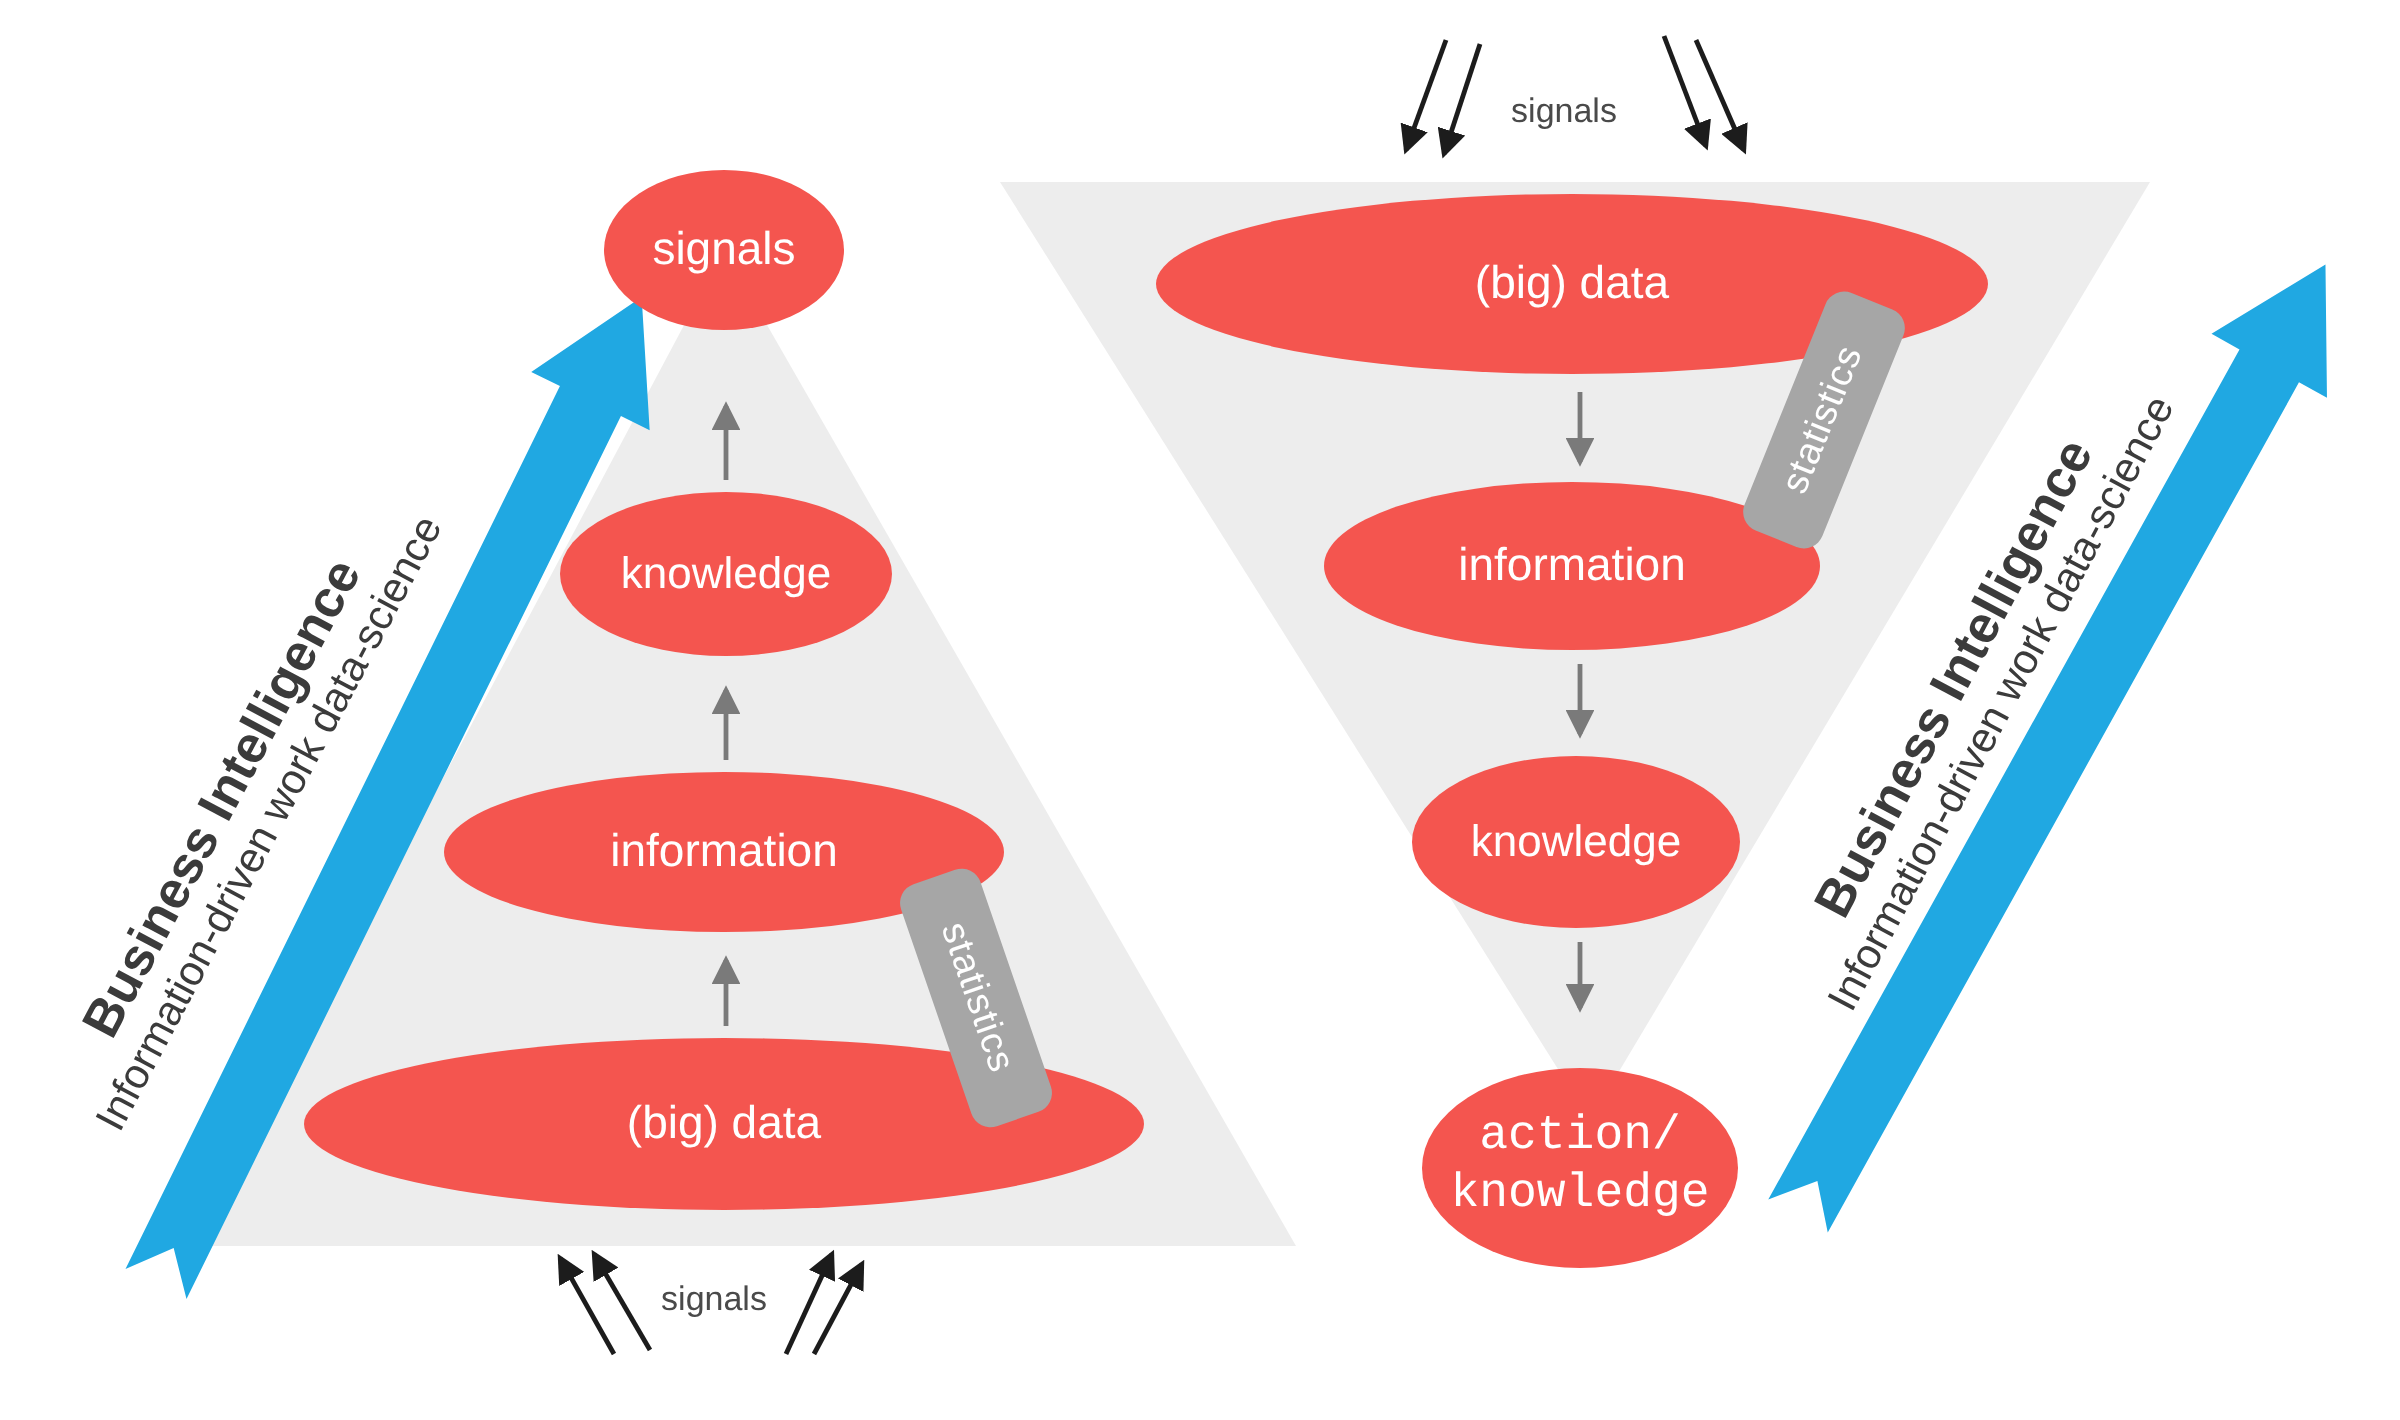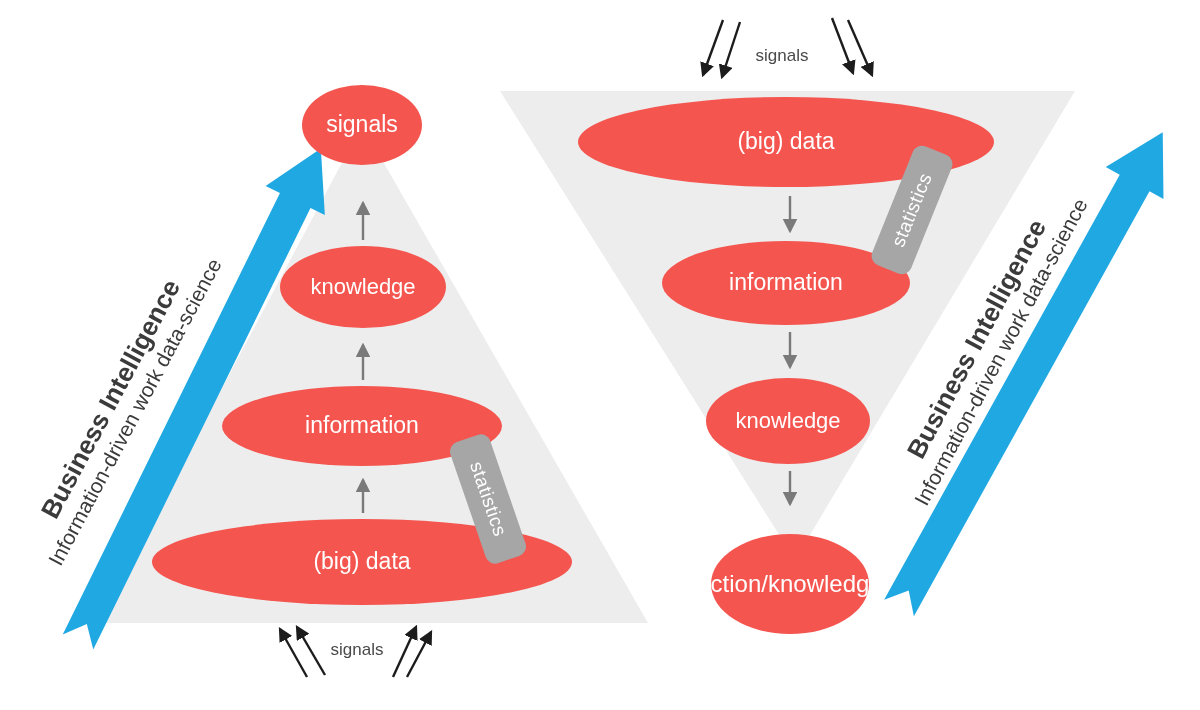--- a/index.html
+++ b/index.html
@@ -10,21 +10,21 @@
   .stage{position:relative;width:1200px;height:710px;background:#fff;overflow:hidden;
          font-family:"Liberation Sans","DejaVu Sans",sans-serif;}
   svg.bg{position:absolute;left:0;top:0;}
   .tri{fill:var(--c-funnel_gray);}
   .blue-arrow{fill:var(--c-blue);}
   .sigline{stroke:var(--c-signal_black);stroke-width:2.4;fill:none;}
   .connline{stroke:var(--c-flow_arrow_gray);stroke-width:2.4;fill:none;}
   .ellipse{position:absolute;border-radius:50%;background:var(--c-red);color:var(--c-ellipse_text);
            display:flex;align-items:center;justify-content:center;text-align:center;
            font-size:23px;line-height:1.2;}
-  .ellipse.two-line{flex-direction:row;font-size:24px;}
+  .ellipse.two-line{flex-direction:column;font-size:24px;font-family:Liberation Mono, monospace;}
   .badge{position:absolute;width:128px;height:42px;border-radius:10px;background:var(--c-badge_gray);
          color:#fff;font-size:19px;letter-spacing:.5px;display:flex;align-items:center;justify-content:center;}
   .badge.left{left:424px;top:478px;transform:rotate(71deg);}
   .badge.right{left:848px;top:189px;transform:rotate(-68deg);}
   .bi-block{position:absolute;transform:translate(-50%,-50%) rotate(-62deg);
             text-align:center;color:var(--c-label_dark);white-space:nowrap;}
   .bi-block.left{left:122px;top:405px;}
   .bi-block.right{left:988px;top:345px;}
   .bi-title{font-size:26px;font-weight:bold;line-height:30px;}
   .bi-sub{font-size:21px;line-height:26px;}

